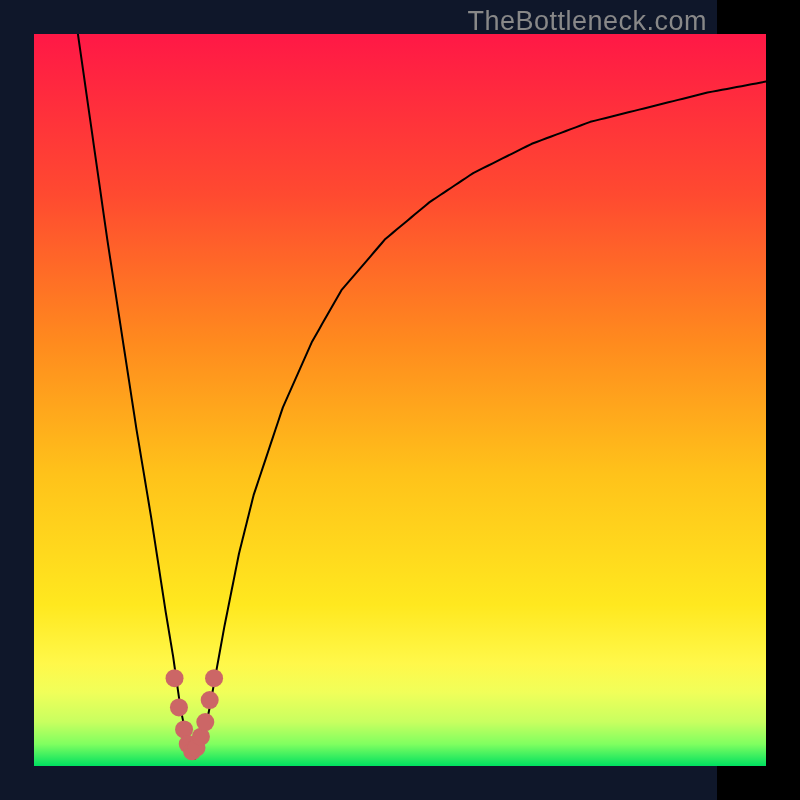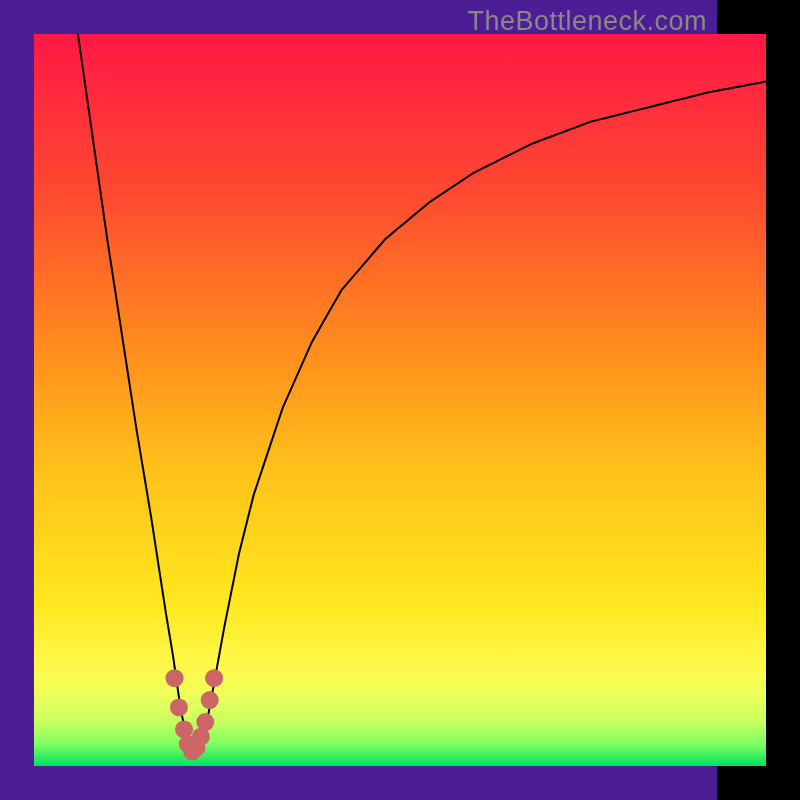--- a/index.html
+++ b/index.html
@@ -9,21 +9,21 @@
     height: 800px;
     overflow: hidden;
     background: #000;
   }
   .frame {
     position: absolute;
     left: 0;
     top: 0;
     width: 717px;
     height: 800px;
-    background: #4c1d95;
+    background: #0f172a;
   }
   .plot-area {
     position: absolute;
     left: 34px;
     top: 34px;
     width: 732px;
     height: 732px;
     overflow: hidden;
   }
   .watermark {

